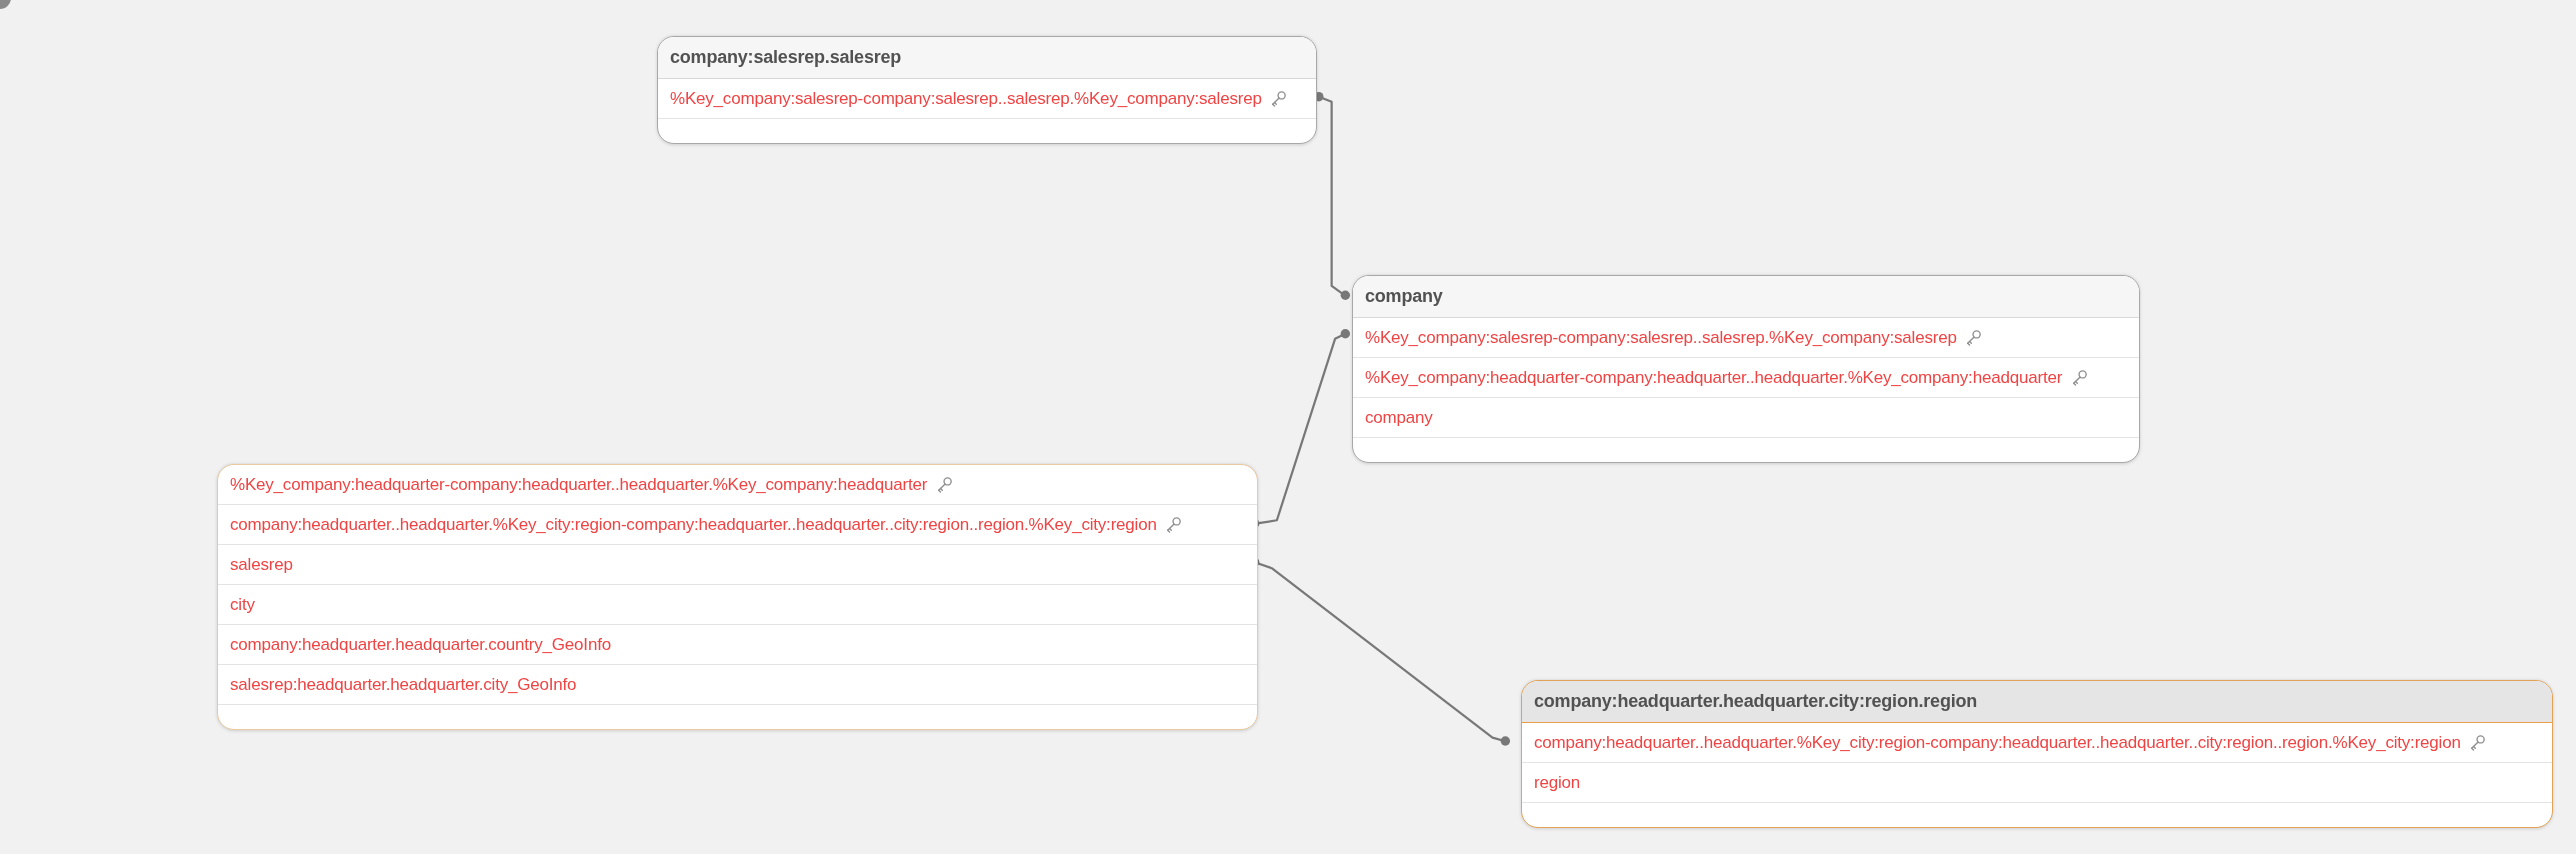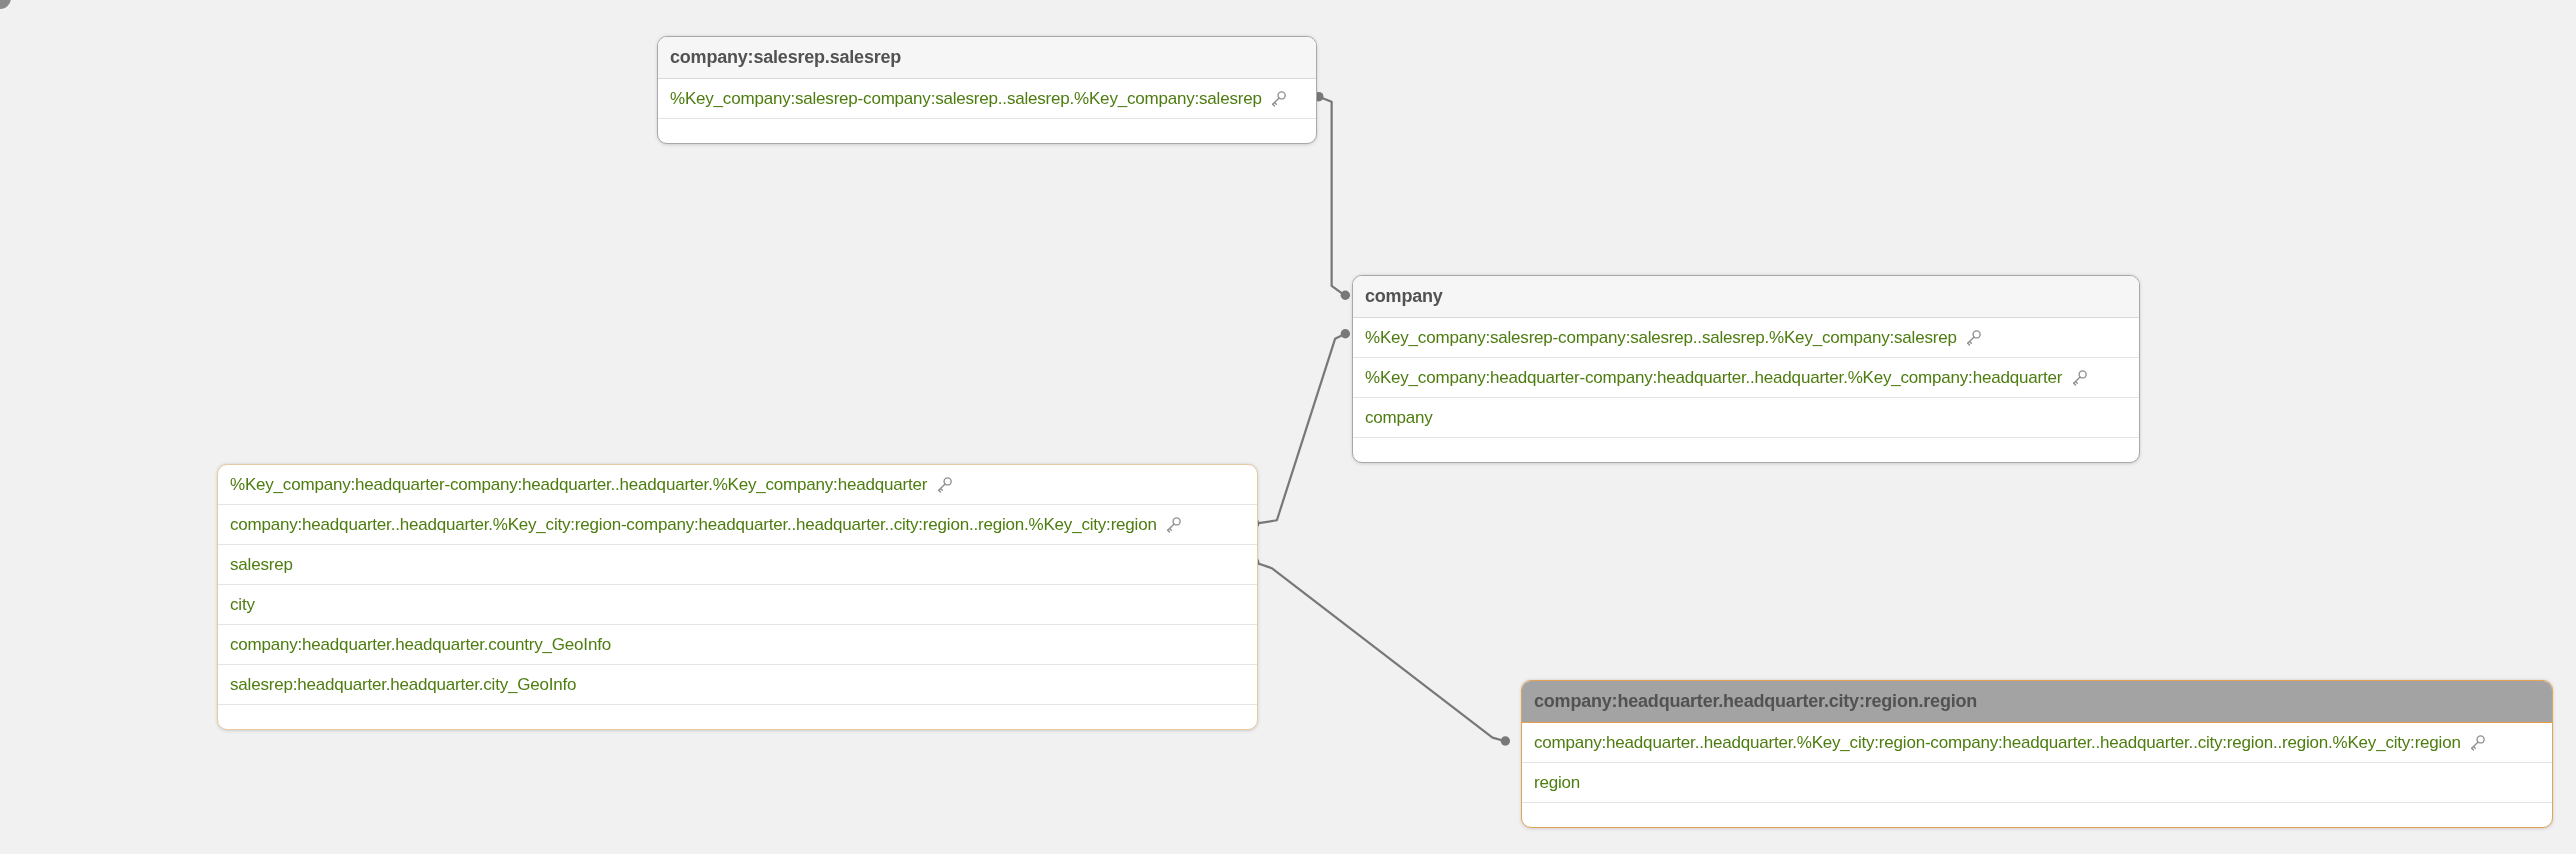--- a/index.html
+++ b/index.html
@@ -8,40 +8,40 @@
     background:#f1f1f1;
     font-family:"Liberation Sans",sans-serif;
   }
   .overlay{position:absolute;left:0;top:0;pointer-events:none;}
   .corner-dot{
     position:absolute;left:-11px;top:-13px;width:22px;height:22px;
     border-radius:50%;background:#8a8a8a;
   }
   .tbl{
     position:absolute;background:#ffffff;
-    border:1.7px solid #a8a8a8;border-radius:10px;
+    border:1.7px solid #a8a8a8;border-radius:17px;
     box-shadow:0 0.9px 3.4px rgba(0,0,0,.15);
     overflow:hidden;
   }
   .hd{
     height:41px;display:flex;align-items:center;
     padding:0 12px;background:#f6f6f6;border-bottom:0.9px solid #d8d8d8;
     font-size:18px;font-weight:700;color:#525252;letter-spacing:-0.2px;
     white-space:nowrap;
   }
   .row{
     height:39px;display:flex;align-items:center;gap:7.7px;
     padding:0 12px;border-bottom:0.9px solid #e4e4e4;
-    font-size:17px;color:#4d7c0f;letter-spacing:-0.2px;white-space:nowrap;
+    font-size:17px;color:#ef4444;letter-spacing:-0.2px;white-space:nowrap;
   }
   .foot{height:24px;}
   .v-olight{border-color:#e9c9a1;}
   .v-olight .hd{background:#f8d7ab;border-bottom-color:#eccb9f;}
   .v-orange{border-color:#e2a258;}
-  .v-orange .hd{background:#a3a3a3;border-bottom-color:#e89d4b;align-items:center;}
+  .v-orange .hd{background:#e5e5e5;border-bottom-color:#e89d4b;align-items:center;}
   .key{flex:0 0 auto;}
   .ftxt{overflow:visible;}
 </style>
 </head>
 <body>
 
 <div class="canvas">
 
   <div class="corner-dot"></div>
 

